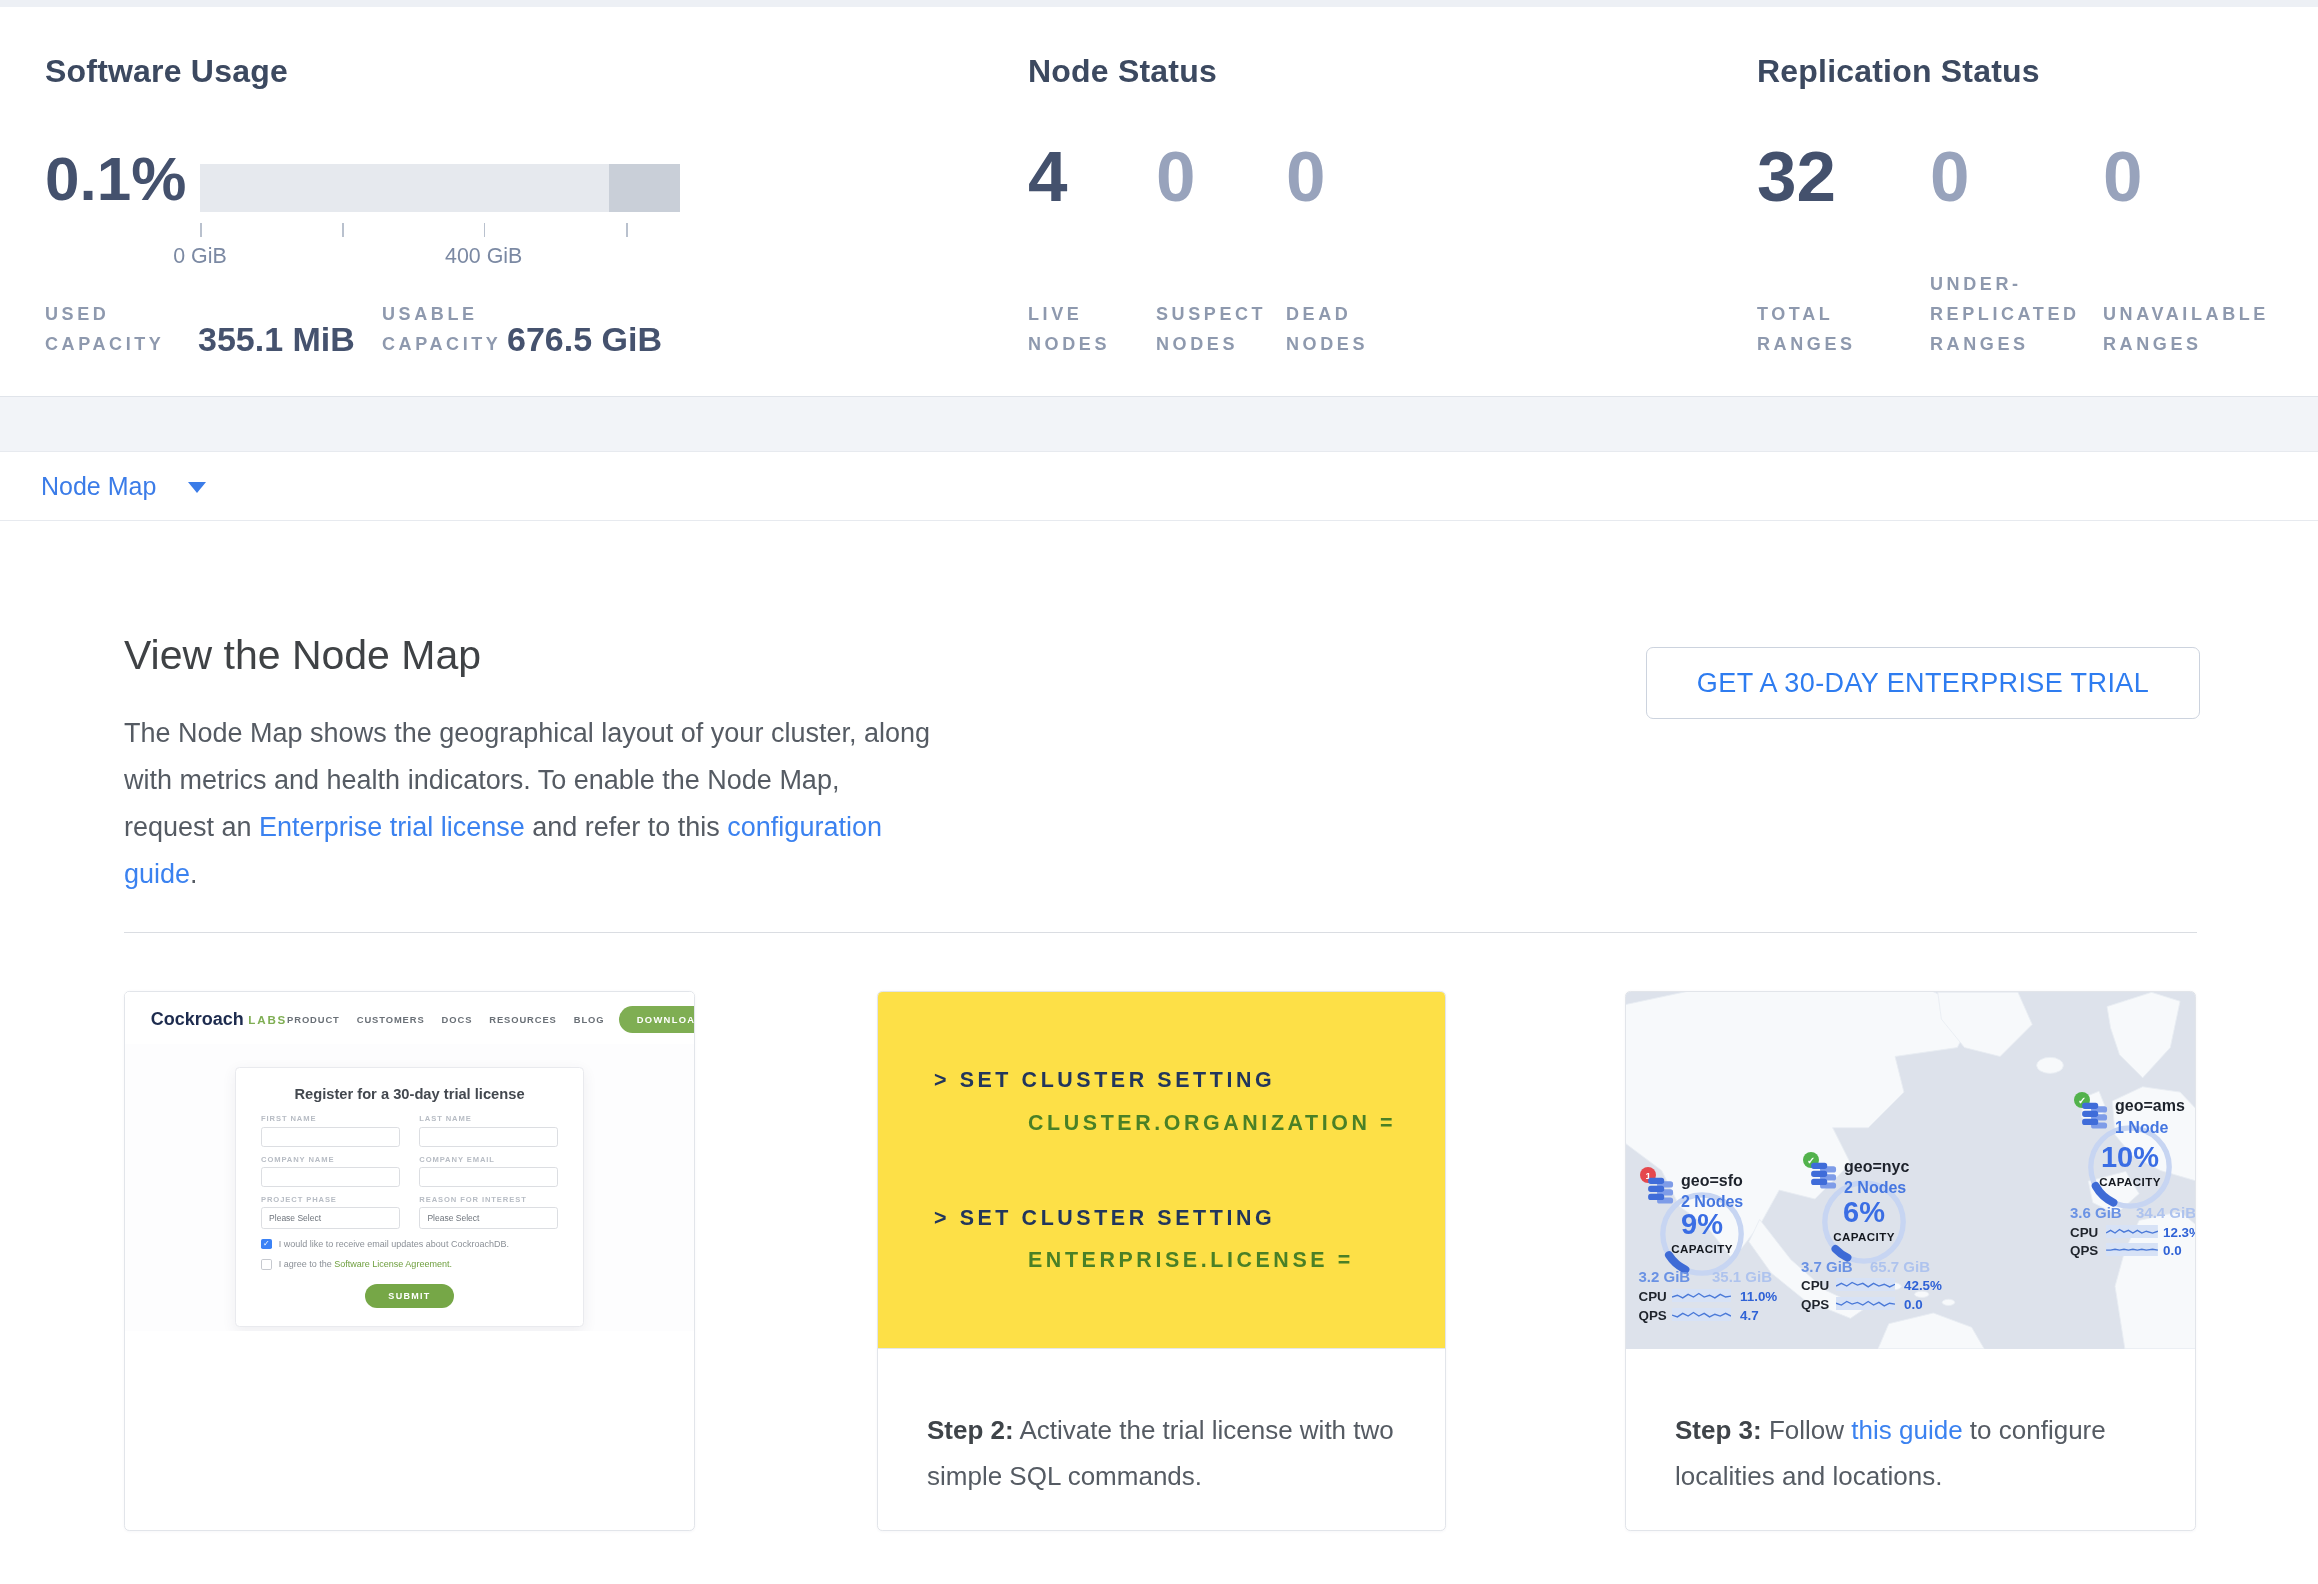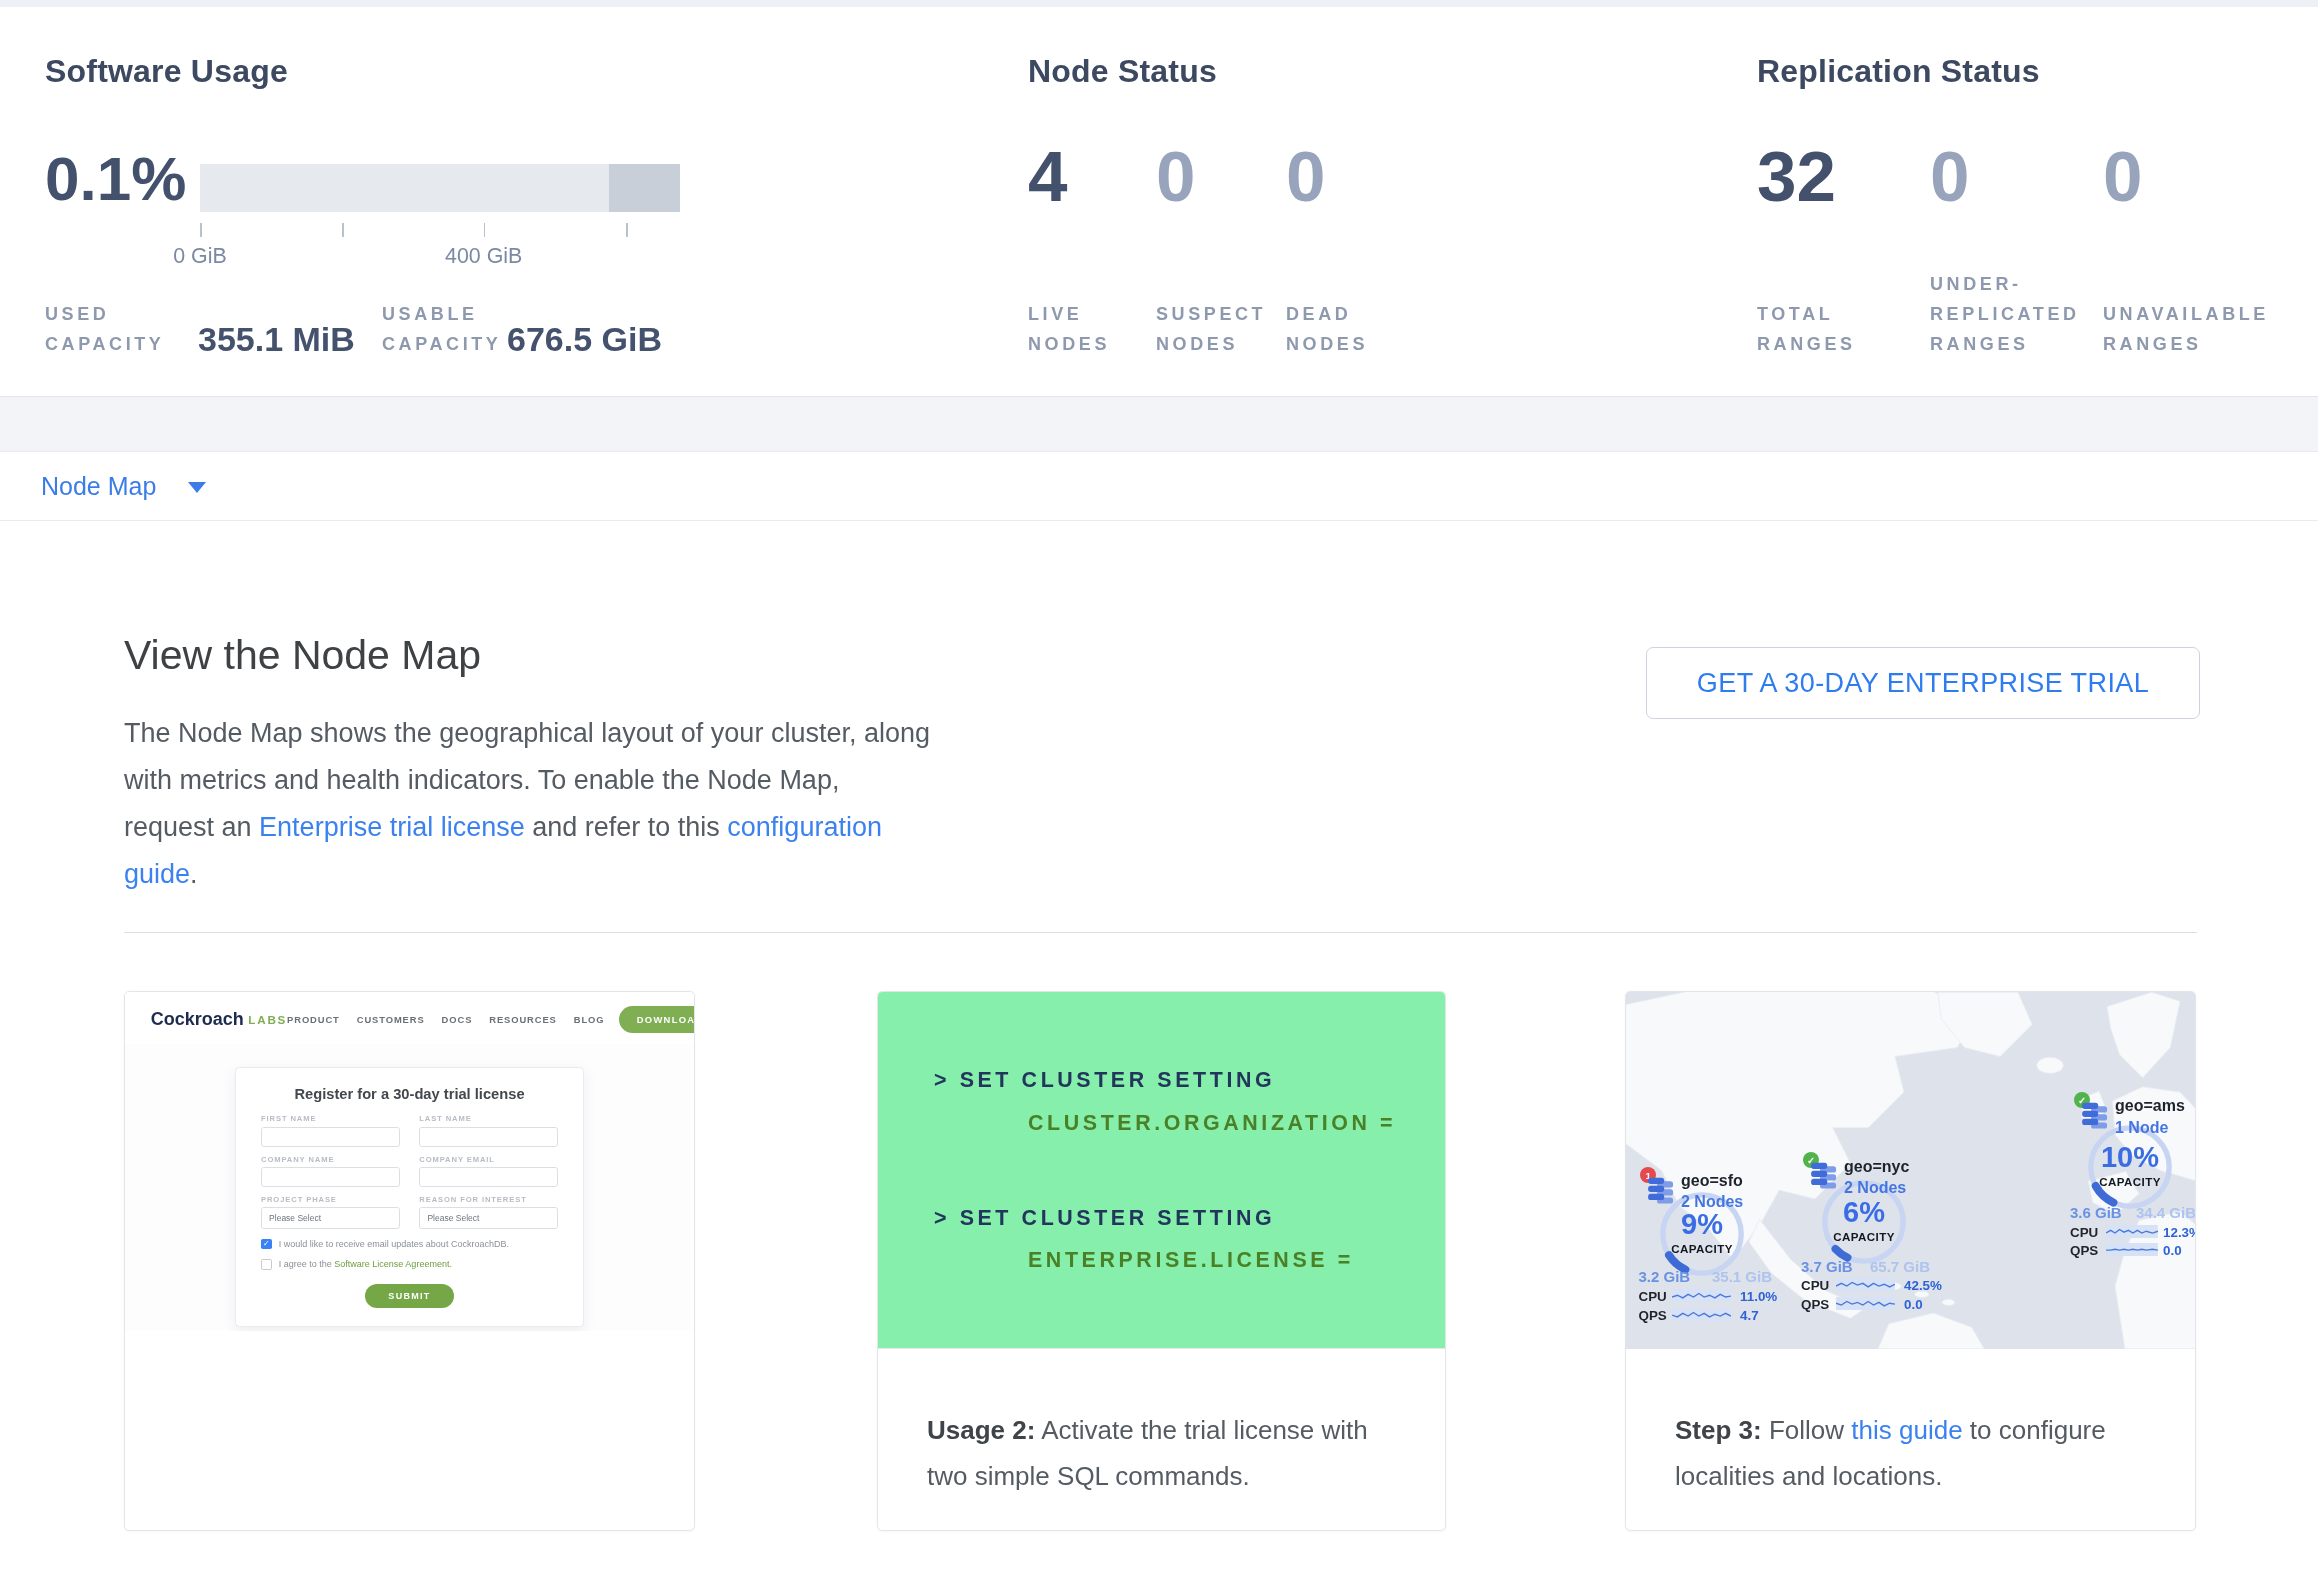--- a/index.html
+++ b/index.html
@@ -62,21 +62,21 @@
   .check-row { display:flex; align-items:center; margin-top:9.8px; }
   .check-box { width:10.7px; height:10.7px; border-radius:1.8px; margin-right:7.1px; flex:none; display:flex; align-items:center; justify-content:center; }
   .check-box.checked { background:#3b82f6; color:#fff; font-size:8px; }
   .check-box.empty { background:#fff; border:0.9px solid #c6c9cf; }
   .check-text { font-size:9px; color:#8b9097; }
   .check-text a { color:#6f9f3f; text-decoration:none; }
   .submit-row { display:flex; justify-content:center; margin-top:14px; }
   .submit-pill { background:#76a747; color:#fff; font-size:9px; font-weight:700; letter-spacing:1.3px; border-radius:12.5px; padding:7.1px 23px; cursor:pointer; }
 
   
-  .code-area { position:relative; width:100%; height:357px; background:#86efac; border-bottom:0.9px solid #e4e7eb; padding:77px 0 0 56px; }
+  .code-area { position:relative; width:100%; height:357px; background:#fde047; border-bottom:0.9px solid #e4e7eb; padding:77px 0 0 56px; }
   .code-line { font-size:21.4px; font-weight:700; letter-spacing:3.6px; color:#22365c; line-height:23px; white-space:nowrap; }
   .code-line.green { color:#4a8026; margin-left:94px; }
   .mb22 { margin-bottom:19.6px; } .mb81 { margin-bottom:72px; }
 
   
   .map-area { position:relative; width:100%; height:357px; background:#dde2eb; overflow:hidden; }
   .map-svg { position:absolute; left:0; top:0; }
   .cluster { position:absolute; }
   .cl-badge { position:absolute; width:16px; height:16px; border-radius:50%; color:#fff; font-size:9.8px; font-weight:700; display:flex; align-items:center; justify-content:center; z-index:3; }
   .cl-badge.red { background:#e5484d; } .cl-badge.green { background:#52b24c; }
@@ -213,21 +213,21 @@
     </div>
   </div>
 
   <div class="card card2">
     <div class="code-area">
       <div class="code-line mb22">&gt; SET CLUSTER SETTING</div>
       <div class="code-line green mb81">CLUSTER.ORGANIZATION =</div>
       <div class="code-line mb22">&gt; SET CLUSTER SETTING</div>
       <div class="code-line green">ENTERPRISE.LICENSE =</div>
     </div>
-    <div class="step" style="top:415px;"><b>Usage 2:</b> <span>Activate the trial license with two simple SQL commands.</span></div>
+    <div class="step" style="top:415px;"><b>Step 2:</b> <span>Activate the trial license with two simple SQL commands.</span></div>
   </div>
 
   <div class="card card3">
     <div class="map-area">
       <svg class="map-svg" width="571" height="357" viewBox="0 0 641 400">
         <rect width="641" height="400" fill="#dde2eb"></rect>
         <g fill="#f7f9fb" stroke="#e9edf3" stroke-width="1">
           <path d="M-30,20 L120,-12 250,-12 330,-8 392,22 372,62 302,72 312,112 272,152 232,152 252,192 212,232 172,222 152,258 120,300 90,262 60,240 40,200 0,170 -30,140 Z"></path>
           <path d="M150,255 L185,300 225,335 268,355 252,366 200,345 163,315 138,280 Z"></path>
           <path d="M295,372 L345,360 388,376 402,400 283,400 Z"></path>

